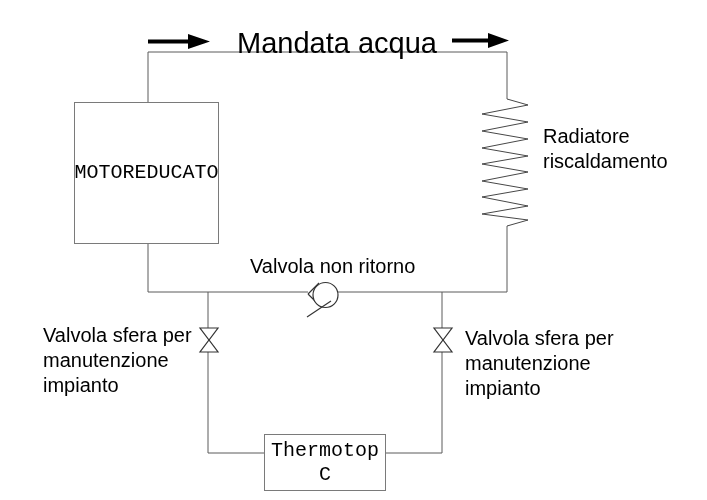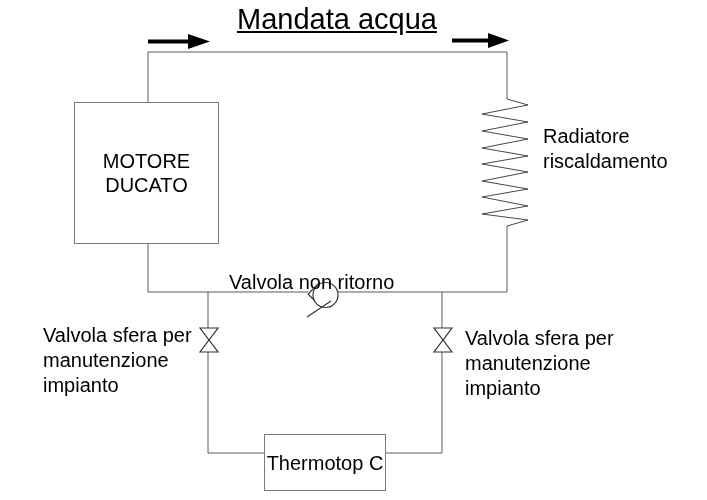--- a/index.html
+++ b/index.html
@@ -66,27 +66,27 @@
     font-size:29px;
     line-height:30px;
     white-space:nowrap;
   }
   .node-box{
     position:absolute;
     z-index:2;
     background:var(--background);
     border:1px solid var(--box-border);
     display:flex;
-    flex-direction:column;
     align-items:center;
     justify-content:center;
     color:var(--text);
     font-size:20px;
     line-height:24px;
     text-align:center;
+    font-family:Liberation Mono, monospace;
   }
   .engine-box{
     left:74px; top:102px;
     width:143px; height:140px;
   }
   .heater-box{
     left:264px; top:434px;
     width:120px; height:55px;
   }
 </style>
@@ -124,37 +124,37 @@
 
     <g>
       <path class="symbol" d="M434,328 H452 L443,340 Z"></path>
       <path class="symbol" d="M434,352 H452 L443,340 Z"></path>
     </g>
 
     <polygon class="arrow" points="148,39.5 188,39.5 188,34 210,41.5 188,49 188,43.5 148,43.5"></polygon>
     <polygon class="arrow" points="452,38.5 488,38.5 488,33 509,40.5 488,48 488,42.5 452,42.5"></polygon>
   </svg>
 
-  <div class="title-label" style="left:237px; top:4px;text-decoration:underline;">Mandata acqua</div>
+  <div class="title-label" style="left:237px; top:28px;">Mandata acqua</div>
 
   <div class="node-box engine-box">
     <div>MOTORE</div>
     <div>DUCATO</div>
   </div>
 
   <div class="node-box heater-box">
     <div>Thermotop C</div>
   </div>
 
   <div class="label" style="left:543px; top:124px;">
     <div>Radiatore</div>
     <div>riscaldamento</div>
   </div>
 
-  <div class="label" style="left:229px; top:254px;margin-top:16px;">Valvola non ritorno</div>
+  <div class="label" style="left:250px; top:254px;">Valvola non ritorno</div>
 
   <div class="label" style="left:43px; top:323px;">
     <div>Valvola sfera per</div>
     <div>manutenzione</div>
     <div>impianto</div>
   </div>
 
   <div class="label" style="left:465px; top:326px;">
     <div>Valvola sfera per</div>
     <div>manutenzione</div>

